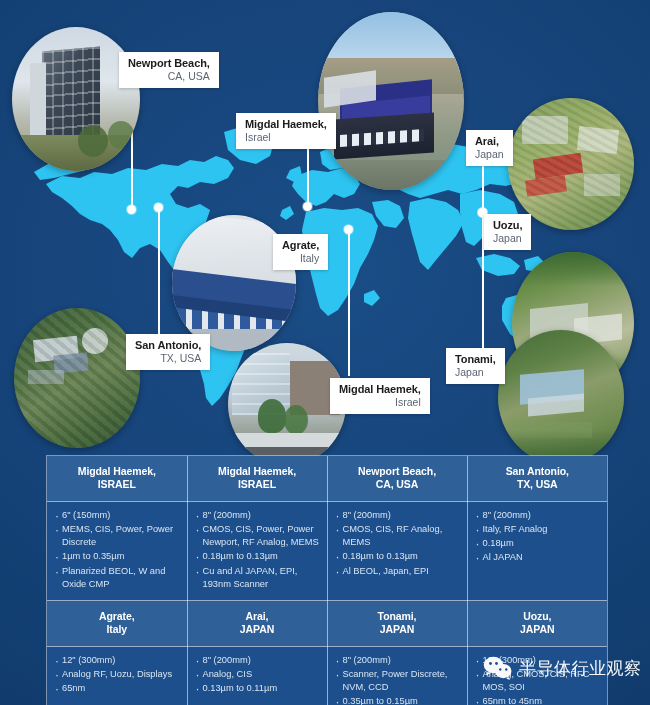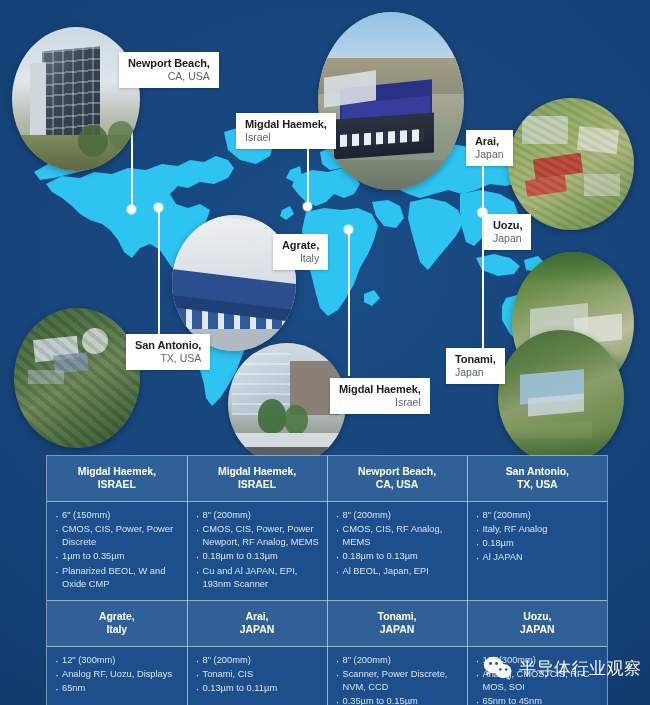--- a/index.html
+++ b/index.html
@@ -392,21 +392,21 @@
         </th>
         <th>
           <span>San Antonio,</span><br>
           <span>TX, USA</span>
         </th>
       </tr>
       <tr class="body-row-1">
         <td>
           <ul>
             <li>6" (150mm)</li>
-            <li>CMOS, CIS, Power, Power Discrete</li>
+            <li>MEMS, CIS, Power, Power Discrete</li>
             <li>1µm to 0.35µm</li>
             <li>Planarized BEOL, W and Oxide CMP</li>
           </ul>
         </td>
         <td>
           <ul>
             <li>8" (200mm)</li>
             <li>CMOS, CIS, Power, Power Newport, RF Analog, MEMS</li>
             <li>0.18µm to 0.13µm</li>
             <li>Cu and Al JAPAN, EPI, 193nm Scanner</li>
@@ -452,21 +452,21 @@
         <td>
           <ul>
             <li>12" (300mm)</li>
             <li>Analog RF, Uozu, Displays</li>
             <li>65nm</li>
           </ul>
         </td>
         <td>
           <ul>
             <li>8" (200mm)</li>
-            <li>Tonami, CIS</li>
+            <li>Analog, CIS</li>
             <li>0.13µm to 0.11µm</li>
           </ul>
         </td>
         <td>
           <ul>
             <li>8" (200mm)</li>
             <li>Scanner, Power Discrete, NVM, CCD</li>
             <li>0.35µm to 0.15µm</li>
           </ul>
         </td>

